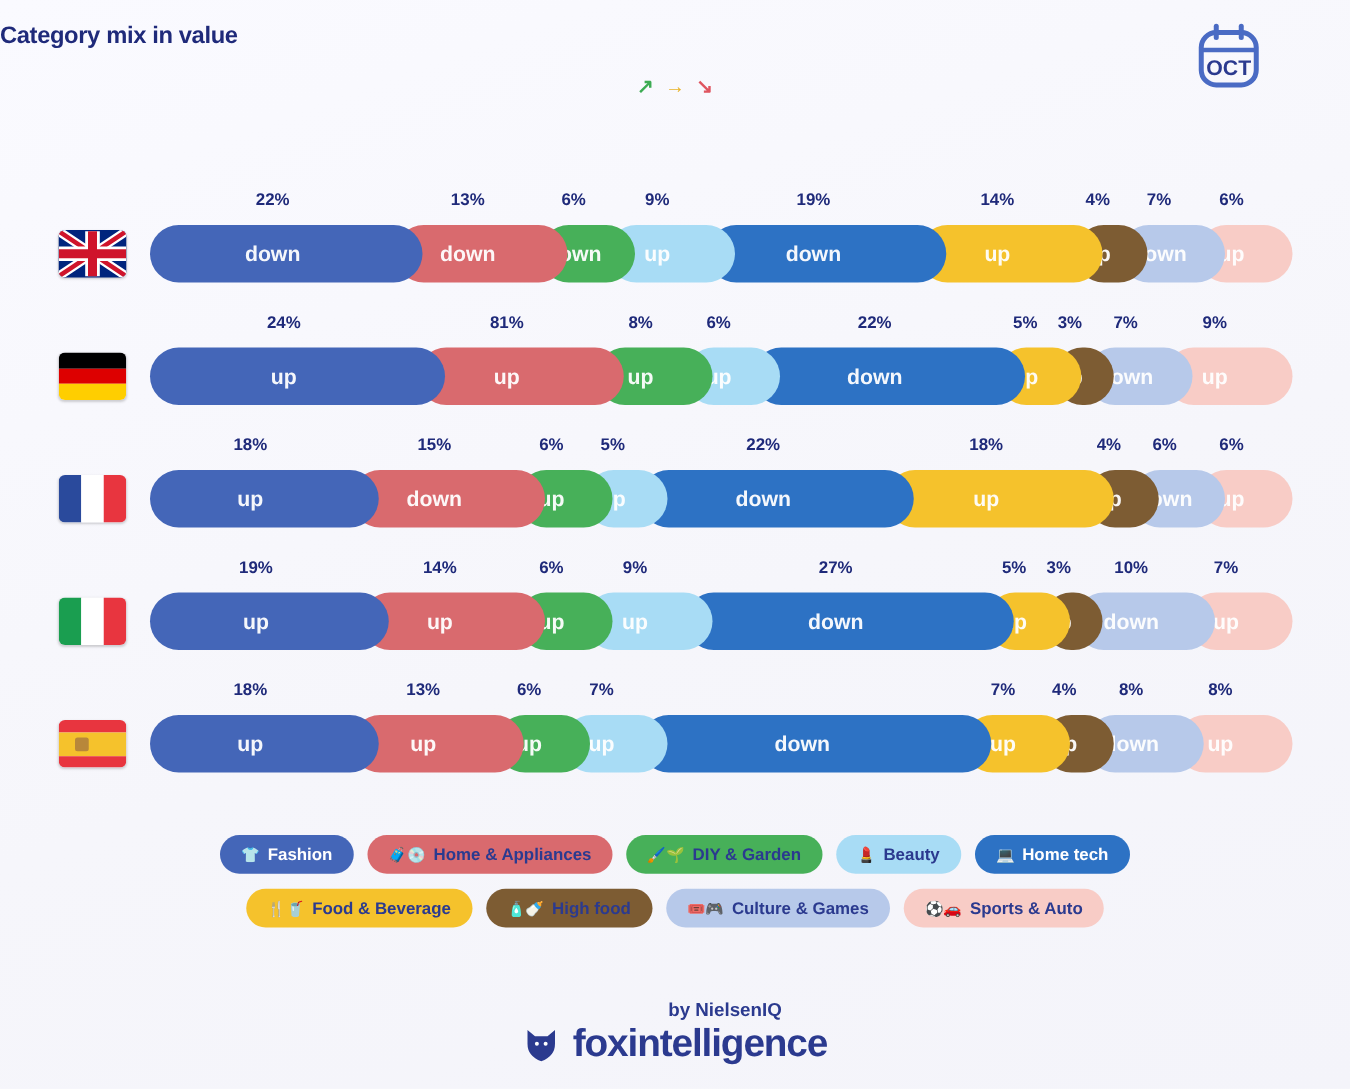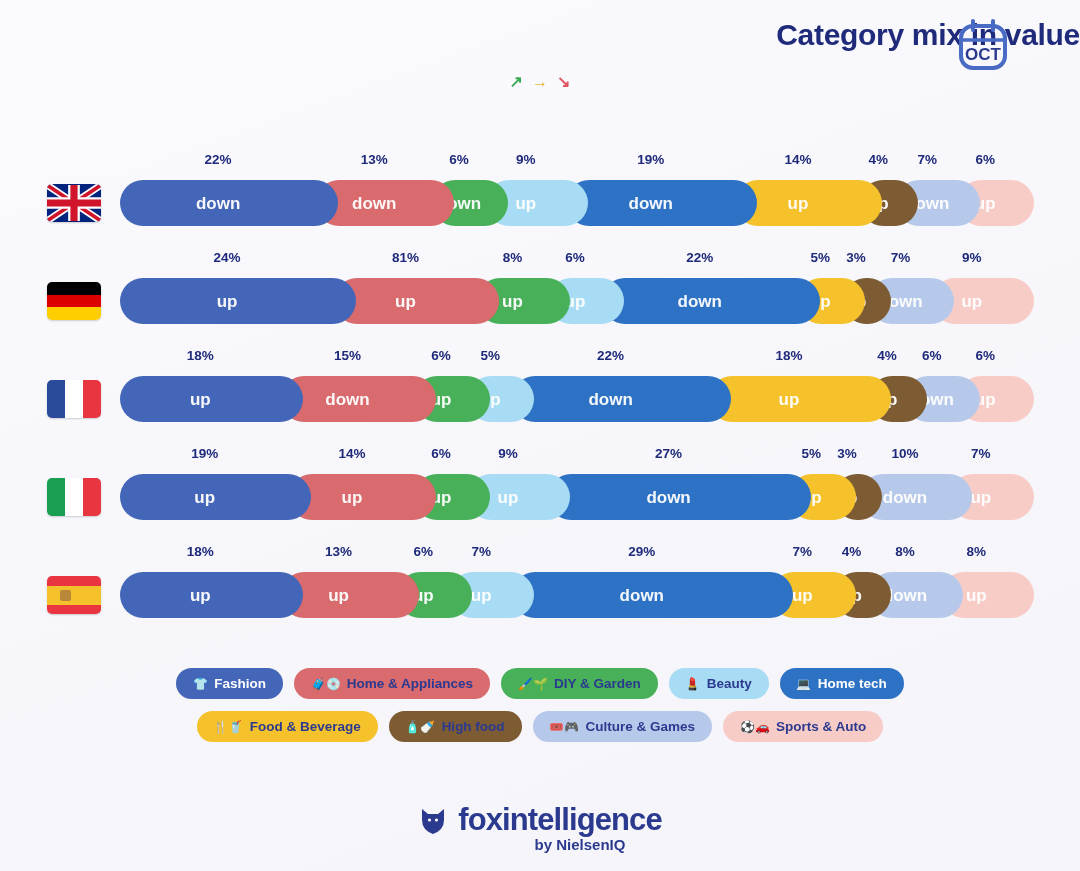--- a/index.html
+++ b/index.html
@@ -11,22 +11,22 @@
   }
   #page {
     position: relative;
     width: 1080px; height: 871px;
     background: linear-gradient(160deg,#fafaff 0%, #f6f6fb 55%, #f4f4fa 100%);
   }
 
   
   #header { position: relative; padding-top: 18px; }
   #title {
-    text-align: right;
-    font-size: 30px; font-weight: bold;
+    text-align: left;
+    font-size: 19px; font-weight: bold;
     color: #1f2a7a; letter-spacing: -0.3px;
   }
   #subtitle-row {
     display: flex; justify-content: center; align-items: center;
     gap: 9px; margin-top: 22px;
   }
   .arw { font-size: 16px; font-weight: bold; line-height: 1; }
   .arw.up   { color: #3cab53; }
   .arw.flat { color: #e8b42a; }
   .arw.down { color: #df5560; }
@@ -345,21 +345,20 @@
           <div class="seg" style="left: 160.56px; width: 137.96px; background: rgb(217, 106, 110); z-index: 99;">
             <span class="tick" style="margin-right: 22px;">up</span>
           </div>
           <div class="seg" style="left: 0px; width: 182.56px; background: rgb(68, 102, 184); z-index: 100;">
             <span class="tick" style="margin-right: 22px;">up</span>
           </div>
           <div class="lbl" style="left: 0px; width: 160.56px; z-index: 200;">18%</div>
           <div class="lbl" style="left: 160.56px; width: 115.96px; z-index: 200;">13%</div>
           <div class="lbl" style="left: 276.52px; width: 53.52px; z-index: 200;">6%</div>
           <div class="lbl" style="left: 330.04px; width: 62.44px; z-index: 200;">7%</div>
-          <div class="lbl" style="left: 392.48px; width: 258.68px; z-index: 200;">29%</div>
           <div class="lbl" style="left: 651.16px; width: 62.44px; z-index: 200;">7%</div>
           <div class="lbl" style="left: 713.6px; width: 35.68px; z-index: 200;">4%</div>
           <div class="lbl" style="left: 749.28px; width: 71.36px; z-index: 200;">8%</div>
           <div class="lbl" style="left: 820.64px; width: 71.36px; z-index: 200;">8%</div>
         </div>
       </div>
     </div>
 
   <div id="legend">
       <div class="lrow">
@@ -398,24 +397,24 @@
           <span>Culture &amp; Games</span>
         </div>
         <div class="chip" style="background: rgb(248, 204, 198); color: rgb(43, 58, 143);">
           <span class="ic">⚽🚗</span>
           <span>Sports &amp; Auto</span>
         </div>
       </div>
     </div>
 
   <div id="footer">
+    <div id="byline">by NielsenIQ</div>
     <div id="brand">
       <svg width="30" height="30" viewBox="0 0 30 30">
         <path d="M4 4 L4 15 Q4 25 15 29 Q26 25 26 15 L26 4 L20 9 L10 9 Z" fill="#2b3a8f"></path>
         <circle cx="11.5" cy="15" r="1.6" fill="#ffffff"></circle>
         <circle cx="18.5" cy="15" r="1.6" fill="#ffffff"></circle>
       </svg>
       <span>foxintelligence</span>
     </div>
-    <div id="byline">by NielsenIQ</div>
   </div>
 
 </div>
 
 </body></html>

